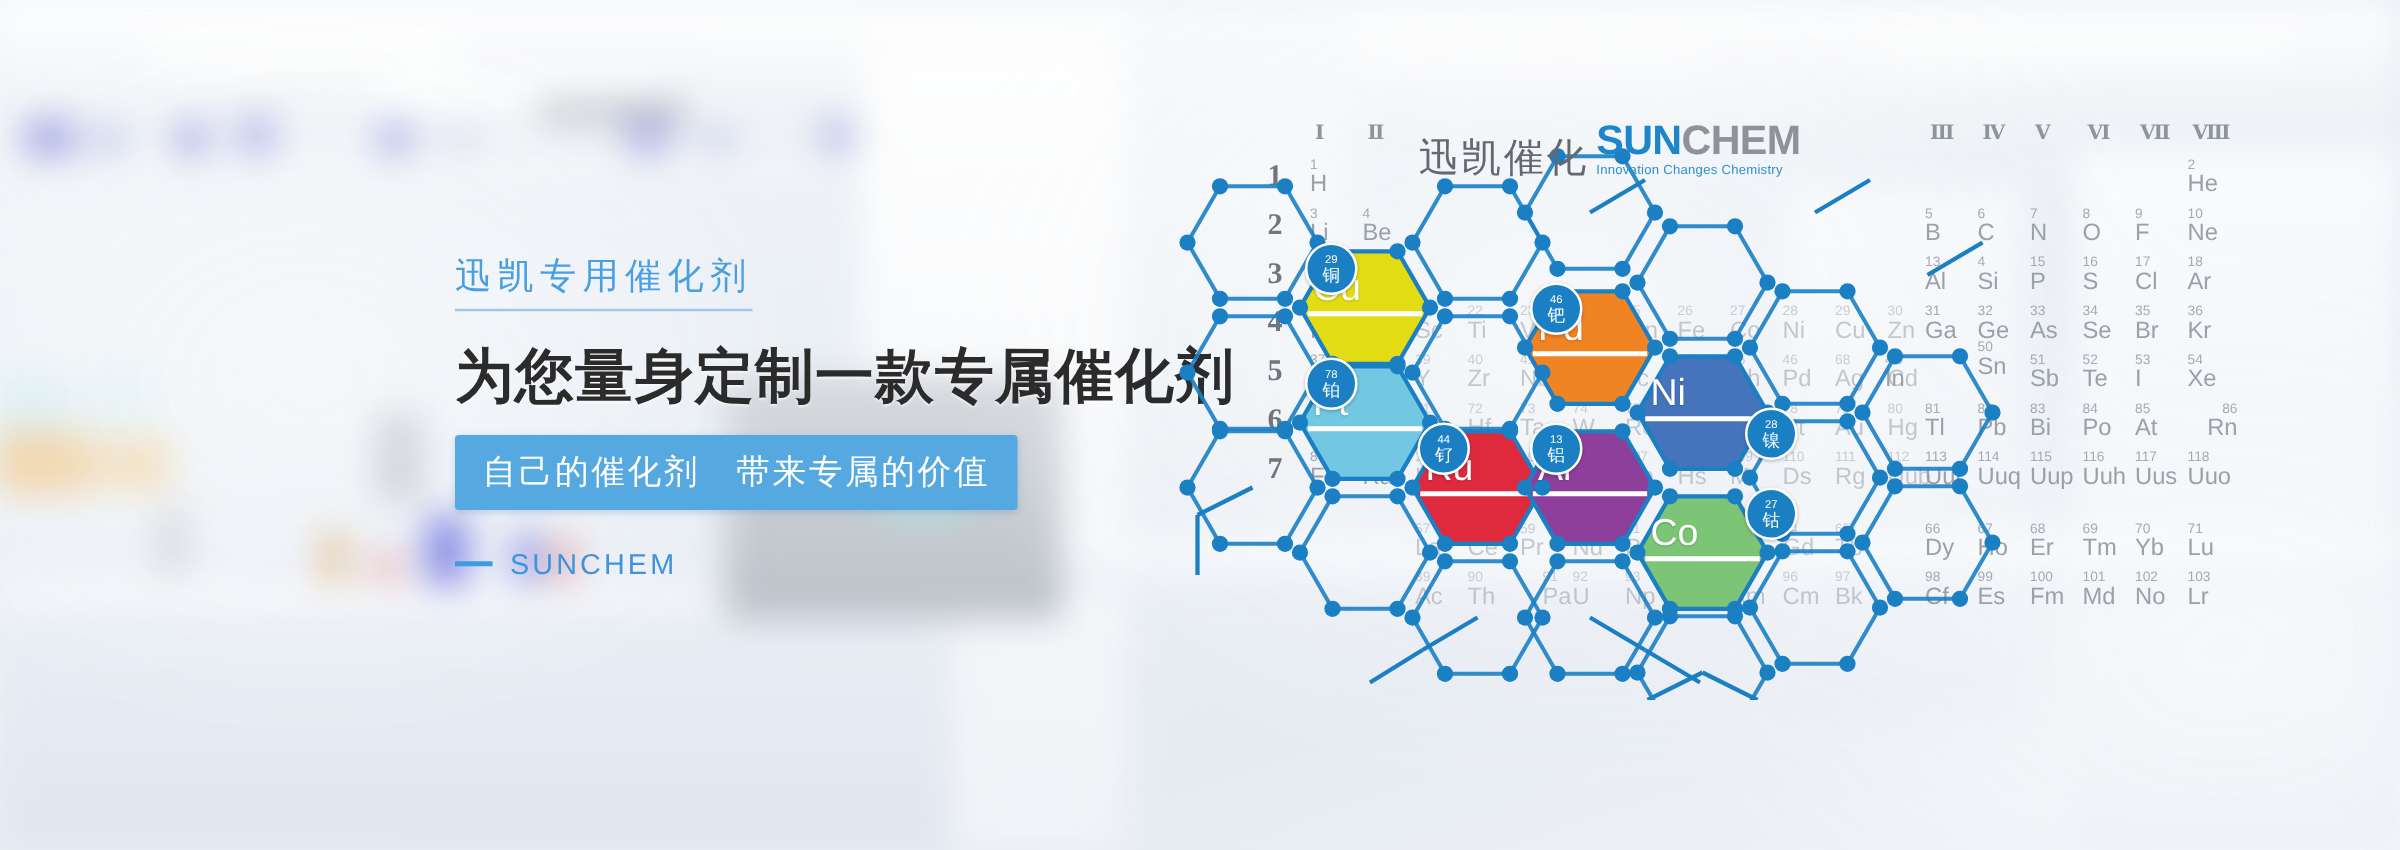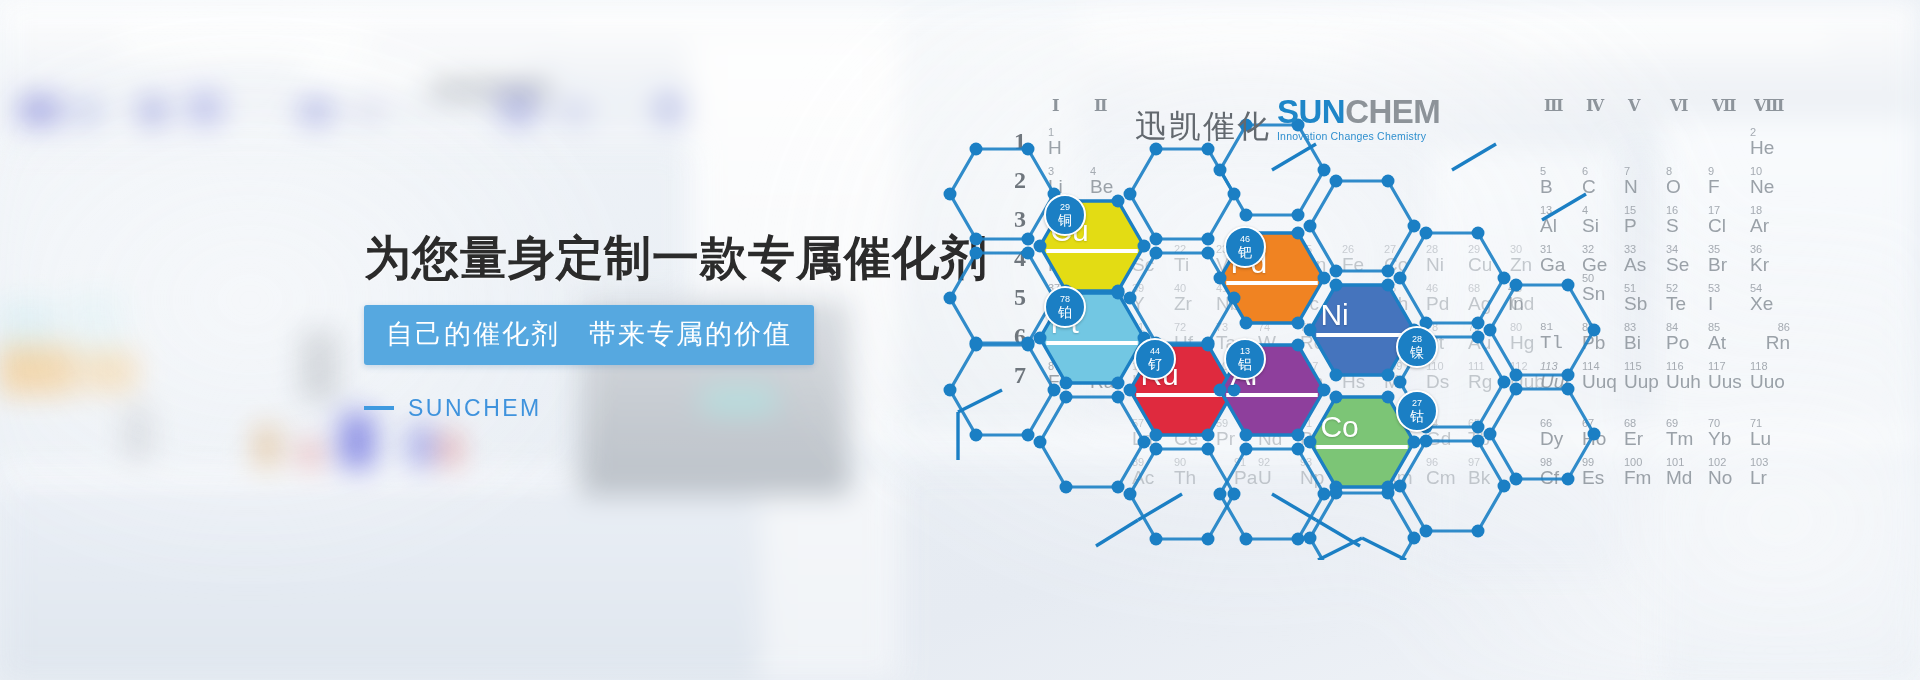--- a/index.html
+++ b/index.html
@@ -129,20 +129,21 @@
     <div class="machine" style="left:580px;top:300px;width:270px;height:195px;"></div>
     <div class="bottle" style="left:700px;top:388px;width:78px;height:26px;background:#9ff0ea;opacity:.5;border-radius:12px;"></div>
   </div>
 
   <div class="bg2" style="background:
       radial-gradient(560px 420px at 250px 300px, rgba(255,255,255,.55), rgba(255,255,255,0) 70%),
       radial-gradient(700px 520px at 1250px 260px, rgba(255,255,255,.72), rgba(255,255,255,0) 72%),
       radial-gradient(620px 460px at 1780px 520px, rgba(255,255,255,.6), rgba(255,255,255,0) 70%);"></div>
 
   <div class="copy">
+    <div class="eyebrow">迅凯专用催化剂</div>
     <div class="headline">为您量身定制一款专属催化剂</div>
     <div class="tagbar">自己的催化剂　带来专属的价值</div>
     <div class="sig">
       <span class="dash"></span>
       <span class="sigtext">SUNCHEM</span>
     </div>
   </div>
 
   <div id="ptable">
       <div class="grp" style="left: 52px; top: 0px;">Ⅰ</div>
@@ -305,21 +306,21 @@
         <span class="sym">Te</span>
       </div>
       <div class="cell" style="left: 708px; top: 186px;">
         <span class="num">53</span>
         <span class="sym">I</span>
       </div>
       <div class="cell" style="left: 750px; top: 186px;">
         <span class="num">54</span>
         <span class="sym">Xe</span>
       </div>
-      <div class="cell" style="left: 540px; top: 225px; font-family: Liberation Mono, monospace;">
+      <div class="cell" style="left: 540px; top: 225px;">
         <span class="num">81</span>
         <span class="sym">Tl</span>
       </div>
       <div class="cell" style="left: 582px; top: 225px;">
         <span class="num">82</span>
         <span class="sym">Pb</span>
       </div>
       <div class="cell" style="left: 624px; top: 225px;">
         <span class="num">83</span>
         <span class="sym">Bi</span>
@@ -329,21 +330,21 @@
         <span class="sym">Po</span>
       </div>
       <div class="cell" style="left: 708px; top: 225px;">
         <span class="num">85</span>
         <span class="sym">At</span>
       </div>
       <div class="cell" style="left: 750px; top: 225px; text-align: right;">
         <span class="num">86</span>
         <span class="sym">Rn</span>
       </div>
-      <div class="cell" style="left: 540px; top: 264px; font-style: italic;">
+      <div class="cell" style="left: 540px; top: 264px;">
         <span class="num">113</span>
         <span class="sym">Uut</span>
       </div>
       <div class="cell" style="left: 582px; top: 264px;">
         <span class="num">114</span>
         <span class="sym">Uuq</span>
       </div>
       <div class="cell" style="left: 624px; top: 264px;">
         <span class="num">115</span>
         <span class="sym">Uup</span>

